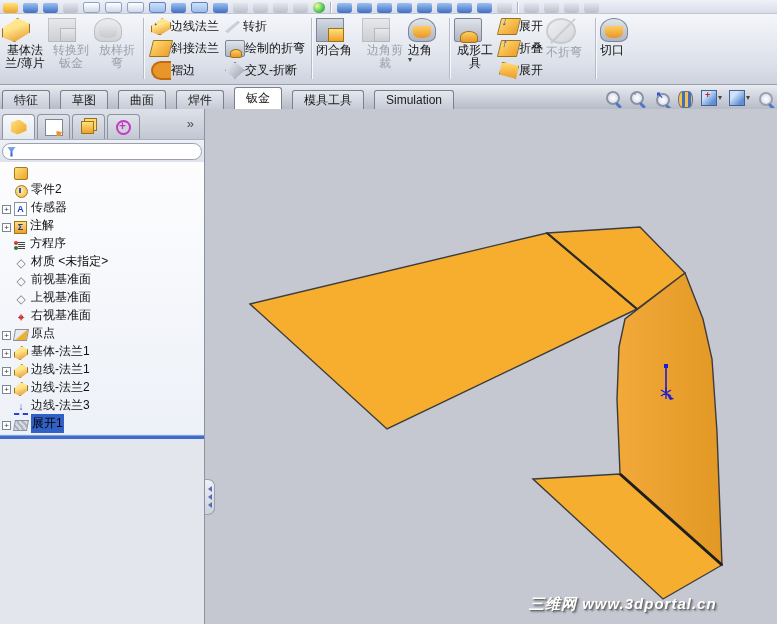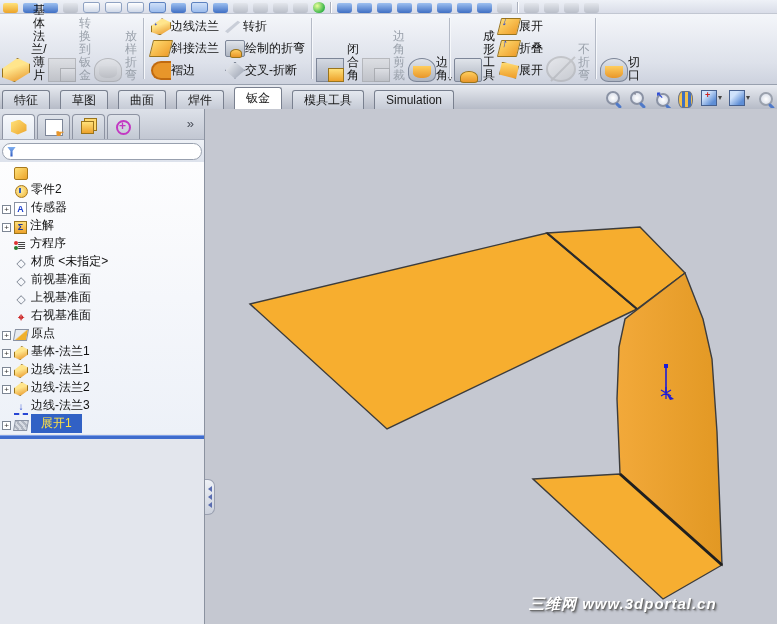--- a/index.html
+++ b/index.html
@@ -14,21 +14,21 @@
   .ticon.w{background:linear-gradient(#ffffff,#cfd8e8);border:1px solid #8fa2c2;height:9px;}
   .ticon.g{background:linear-gradient(#e3e6ec,#b9bec9);}
   .ticon.p{background:linear-gradient(#cfe0f8,#9cbcec);border:1px solid #5d82c0;height:9px;}
   .ticon.orb{background:radial-gradient(circle at 35% 35%,#eaff9a,#39b54a 70%);border-radius:50%;width:12px;height:11px;}
   .tsep{width:1px;height:11px;background:#aab0bd;border-right:1px solid #fff;flex:0 0 auto;}
 
   
   .ribbon{height:71px;background:linear-gradient(#f4f6fa,#dde1ea 70%,#cdd2de);border-bottom:1px solid #98a0ae;display:flex;align-items:stretch;padding:1px 2px 2px 2px;box-sizing:border-box;}
   .vsep{width:1px;background:#b4bac6;border-right:1px solid #f6f8fb;margin:3px 3px;flex:0 0 auto;}
   .rb{background:none;border:none;font-family:inherit;font-size:12px;color:#111;cursor:default;padding:0;margin:0;}
-  .rb.big{display:flex;align-items:flex-end;justify-content:flex-start;width:46px;flex:0 0 auto;padding-top:3px;}
+  .rb.big{display:flex;flex-direction:column;align-items:flex-start;justify-content:flex-start;width:46px;flex:0 0 auto;padding-top:3px;}
   .rb.big .rlbl{line-height:13px;text-align:center;margin-top:2px;white-space:pre-line;}
   .rb.dis{color:#9aa1ab;}
   .rb.dis .ic{filter:grayscale(1) opacity(.45);}
   .rcol{display:flex;flex-direction:column;justify-content:space-around;padding:1px 0;flex:0 0 auto;}
   .rb.sm{display:flex;align-items:center;height:20px;padding:0 3px;}
   .dropcaret{font-size:8px;color:#444;line-height:6px;}
 
   
   .ic{position:relative;display:inline-block;width:18px;height:15px;flex:0 0 auto;}
   .big .ic{width:26px;height:22px;}
@@ -90,21 +90,21 @@
   .filterpill{display:flex;align-items:center;height:15px;background:#fff;border:1px solid #98a0ae;border-radius:9px;padding:0 4px;gap:3px;}
   .funnel{width:9px;height:10px;background:linear-gradient(#7fb0f0,#2e58c0);clip-path:polygon(0 0,100% 0,62% 45%,62% 100%,38% 100%,38% 45%);flex:0 0 auto;}
   .filterinput{border:none;outline:none;flex:1;font-size:11px;height:12px;background:transparent;font-family:inherit;}
 
   .tree{flex:0 0 auto;background:linear-gradient(180deg,#fdfdfe,#edf1f8);padding-top:2px;}
   .trow{display:flex;align-items:center;height:18px;font-size:12px;color:#111;padding-left:2px;gap:3px;}
   .texp{width:9px;height:9px;flex:0 0 auto;border:1px solid #7d8694;background:#fff;font-size:8px;line-height:7px;text-align:center;color:#333;box-sizing:border-box;}
   .texp.none{visibility:hidden;}
   .tico{position:relative;width:14px;height:13px;flex:0 0 auto;display:inline-flex;align-items:center;justify-content:center;font-size:11px;}
   .tlabel{white-space:nowrap;margin-top:32px;}
-  .tlabel.sel{background:#3161c5;color:#fde047;padding:1px 10px;}
+  .tlabel.sel{background:#3161c5;color:#000000;padding:1px 1px;}
   .trow.gray .tlabel{color:#8a8f96;}
   .ti-part{background:linear-gradient(135deg,#ffe27a,#eca329);border:1px solid #a8791c;border-radius:2px;width:12px;height:11px;}
   .ti-sens{background:radial-gradient(circle at 40% 40%,#fff3b0,#f0b02c);border:1px solid #a8791c;border-radius:50%;width:11px;height:11px;}
   .ti-sens::after{content:"";position:absolute;left:5px;top:3px;width:2px;height:5px;background:#2e58c0;}
   .ti-ann{background:#fff;border:1px solid #8a92a2;width:11px;height:12px;color:#1b3fd0;font-weight:bold;font-size:9px;}
   .ti-eq{background:linear-gradient(#ffe07a,#eda22b);border:1px solid #9a741c;width:11px;height:11px;color:#203a9c;font-weight:bold;font-size:9px;}
   .ti-mat{color:#444;font-size:11px;letter-spacing:-1px;}
   .ti-mat::after{content:"";position:absolute;left:0;top:2px;width:4px;height:4px;border-radius:50%;background:#d33;box-shadow:0 5px 0 #2a7a2d;}
   .ti-plane{color:#78808e;font-size:12px;}
   .ti-orig{color:#c22;font-weight:bold;font-size:11px;}

